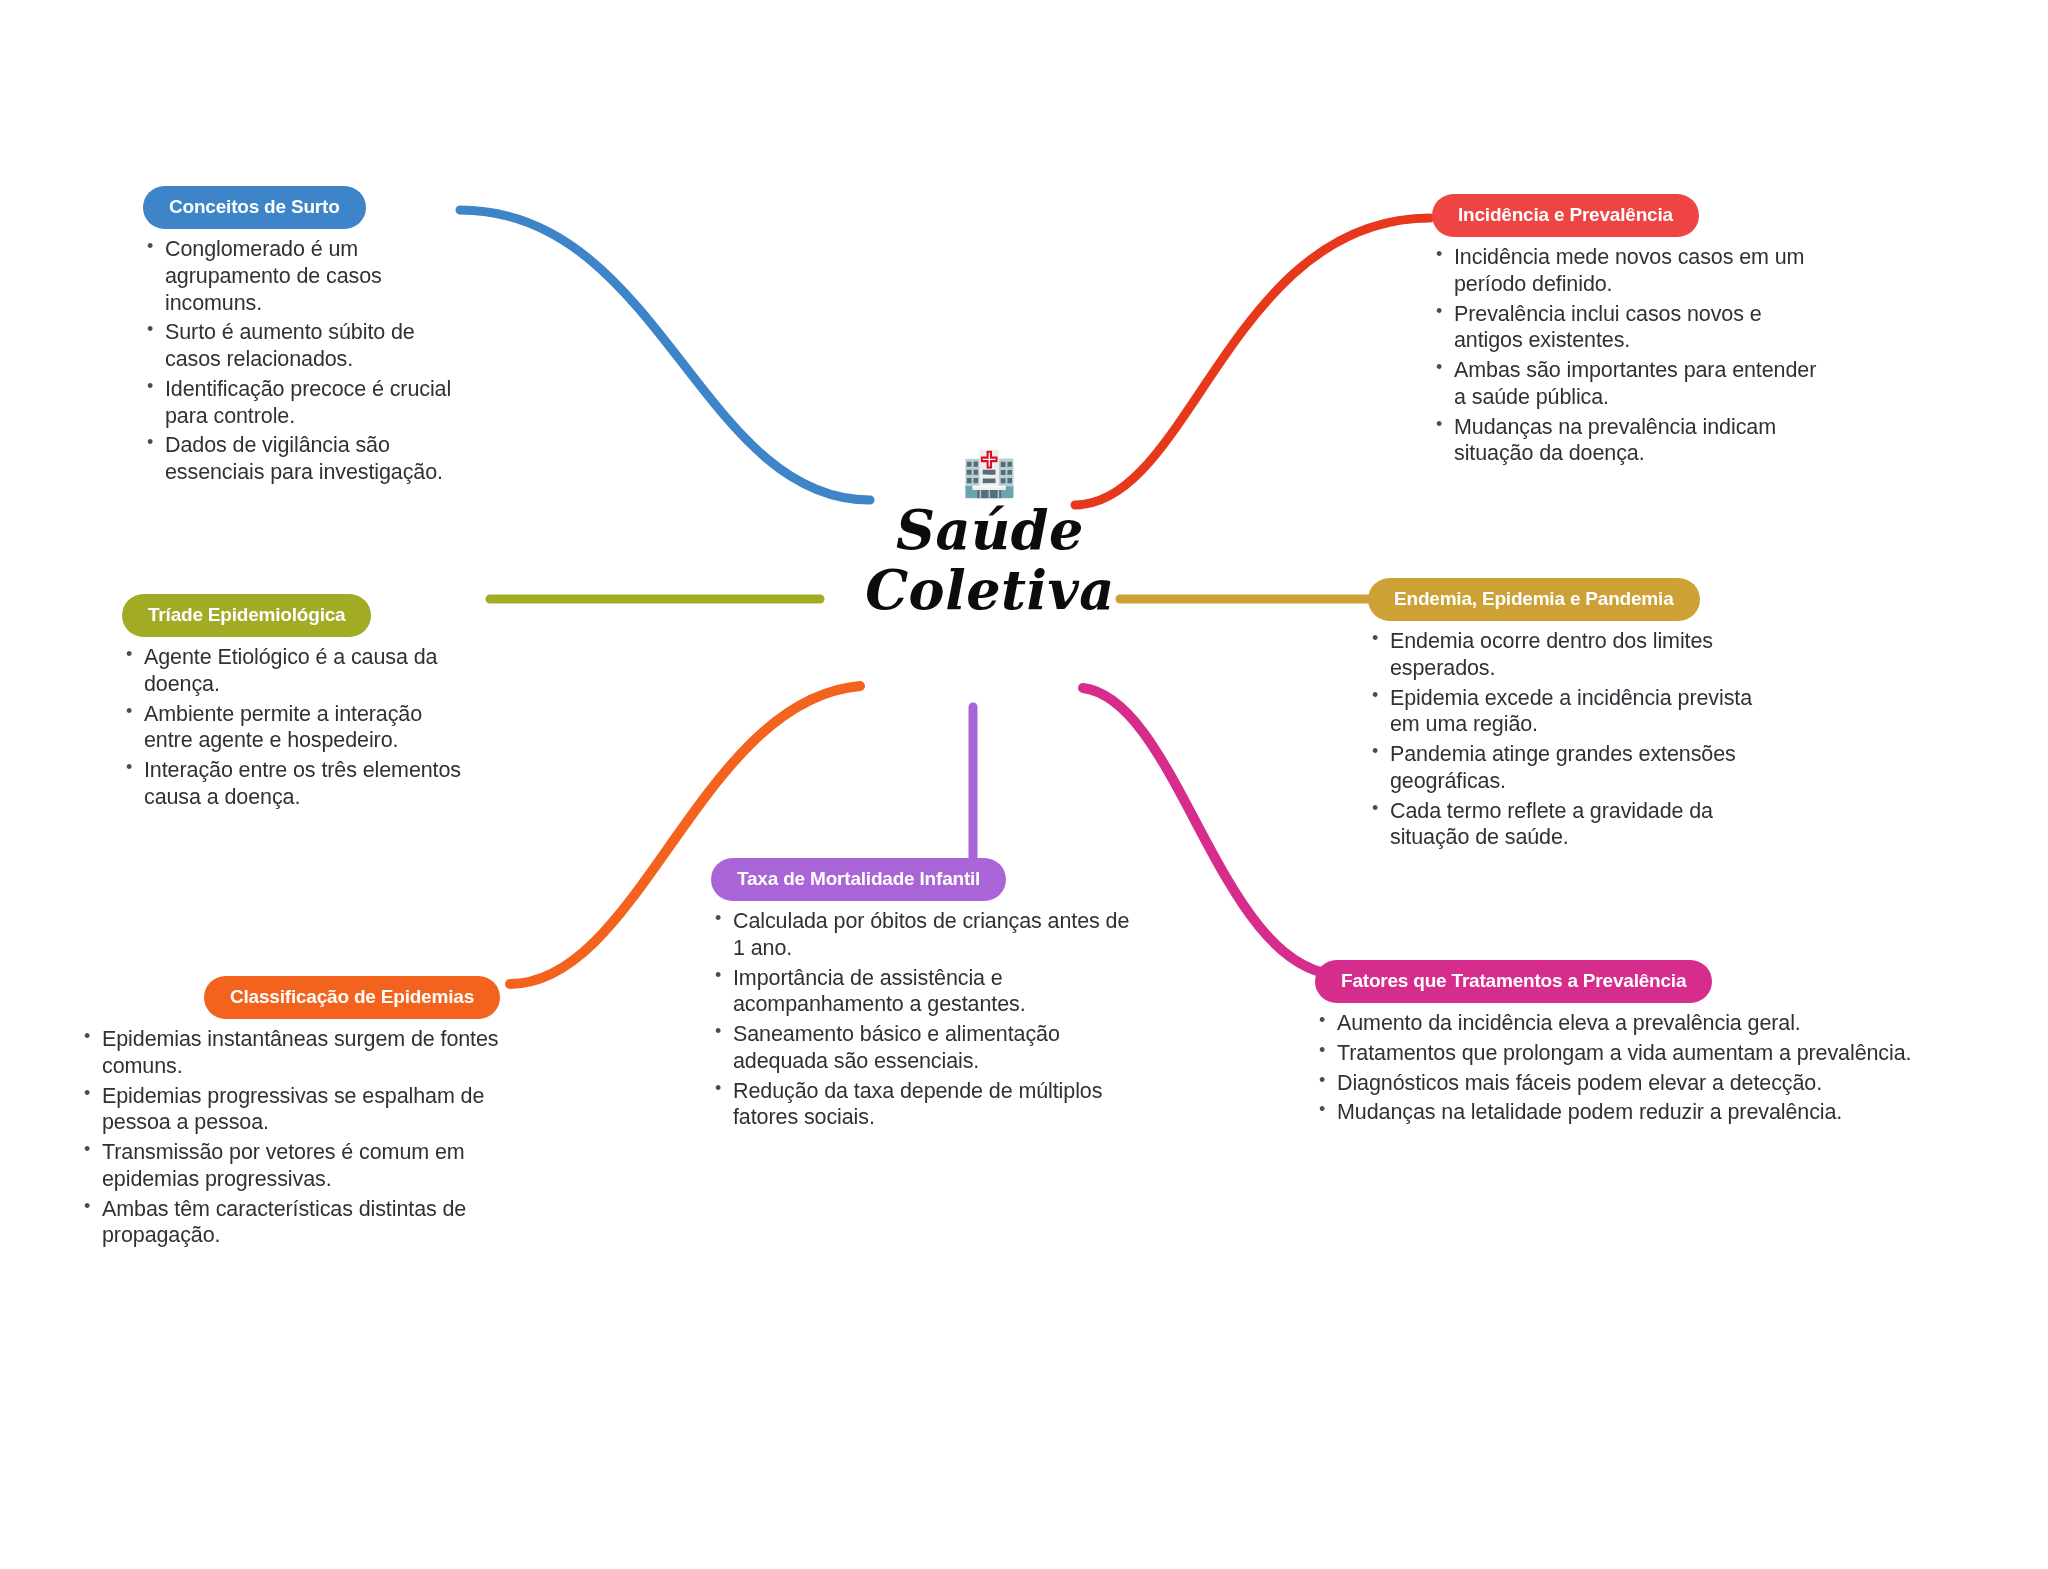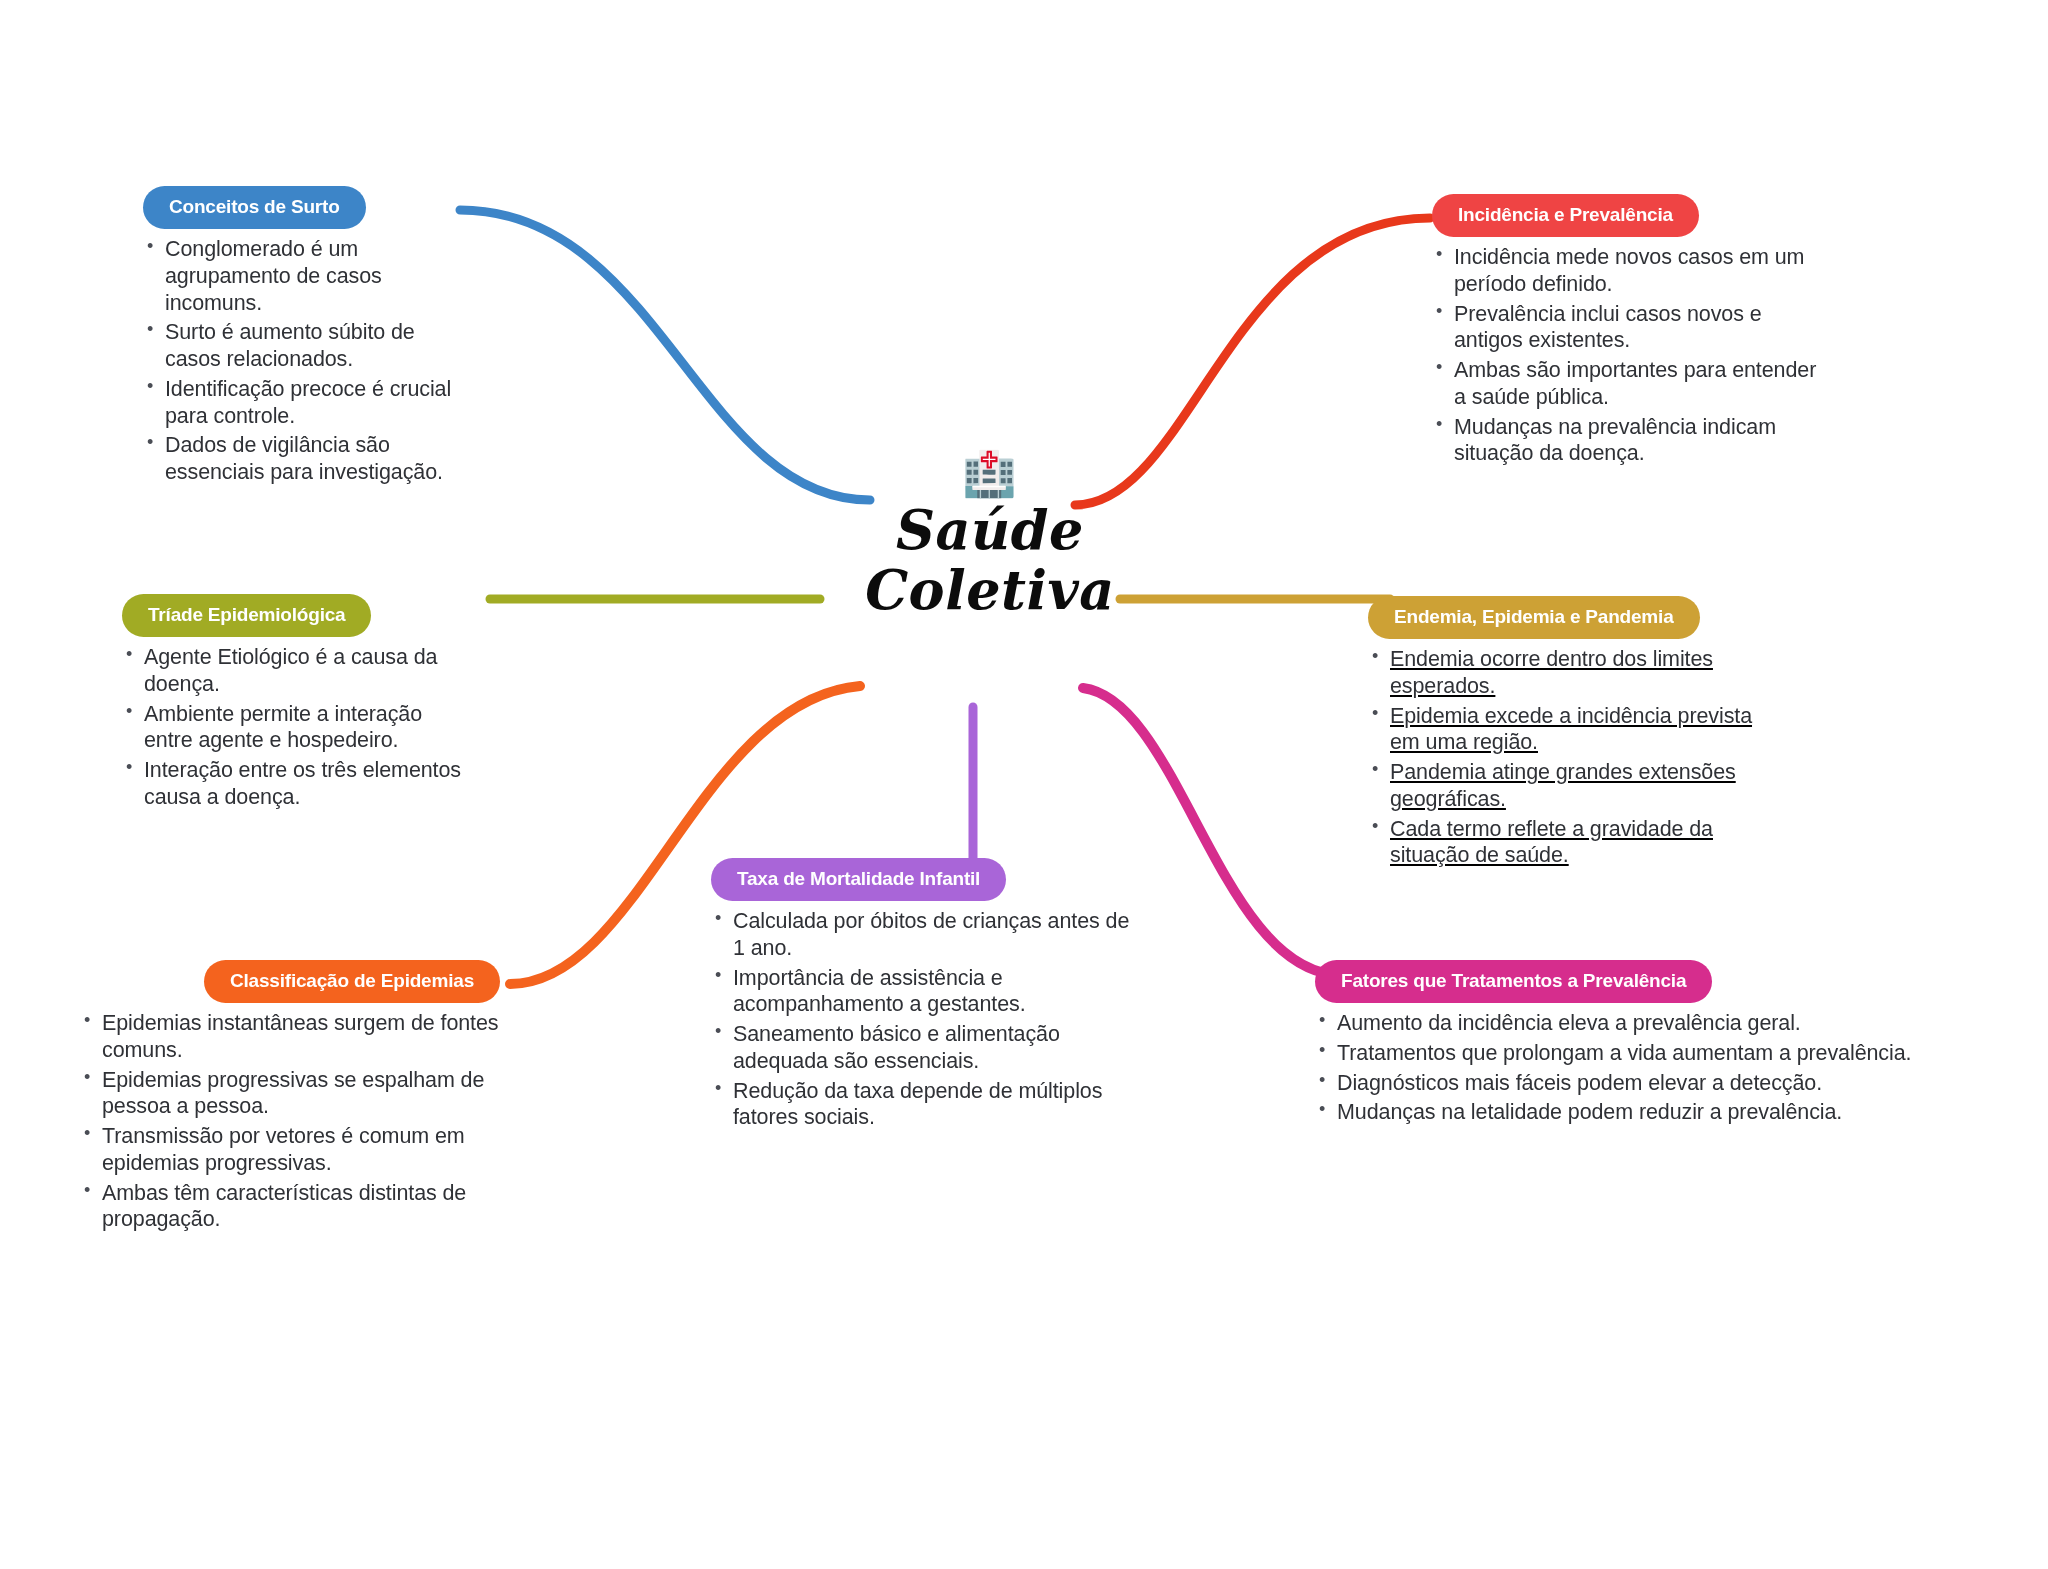--- a/index.html
+++ b/index.html
@@ -156,35 +156,35 @@
     <span class="pill-row">
       <span class="branch-pill" style="background:#a1ab24;">Tríade Epidemiológica</span>
     </span>
     <ul class="branch-list">
       <li>Agente Etiológico é a causa da doença.</li>
       <li>Ambiente permite a interação entre agente e hospedeiro.</li>
       <li>Interação entre os três elementos causa a doença.</li>
     </ul>
   </div>
 
-  <div class="branch" style="left:1368px; top:596px; width:400px;text-decoration:underline;">
+  <div class="branch" style="left:1368px; top:578px; width:400px;">
     <span class="pill-row">
       <span class="branch-pill" style="background:#cda135;">Endemia, Epidemia e Pandemia</span>
     </span>
     <ul class="branch-list">
       <li>Endemia ocorre dentro dos limites esperados.</li>
       <li>Epidemia excede a incidência prevista em uma região.</li>
       <li>Pandemia atinge grandes extensões geográficas.</li>
       <li>Cada termo reflete a gravidade da situação de saúde.</li>
     </ul>
   </div>
 
   <div class="branch" style="left:80px; top:960px; width:420px;">
     <span class="pill-row align-right">
-      <span class="branch-pill" style="background:#f4631e;">Classificação de Epidemias</span>
+      <span class="branch-pill" style="background:#f4631e;margin-top:16px;">Classificação de Epidemias</span>
     </span>
     <ul class="branch-list">
       <li>Epidemias instantâneas surgem de fontes comuns.</li>
       <li>Epidemias progressivas se espalham de pessoa a pessoa.</li>
       <li>Transmissão por vetores é comum em epidemias progressivas.</li>
       <li>Ambas têm características distintas de propagação.</li>
     </ul>
   </div>
 
   <div class="branch" style="left:711px; top:858px; width:430px;">

